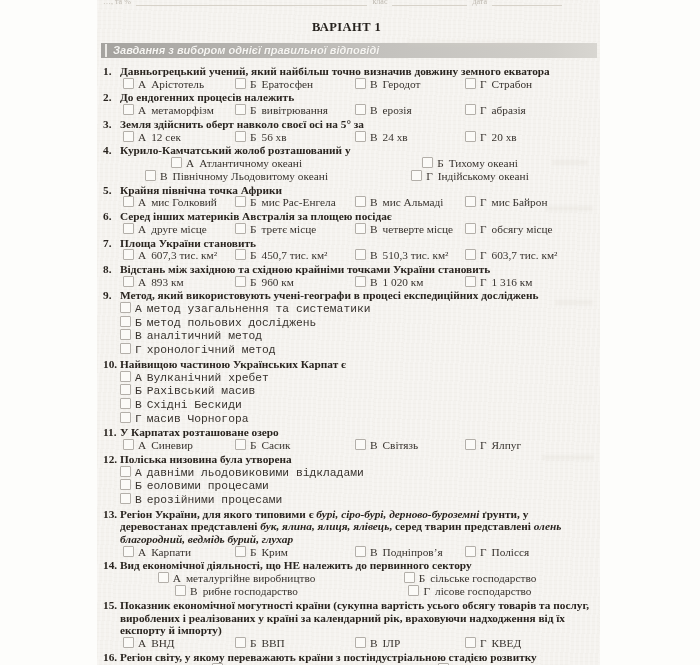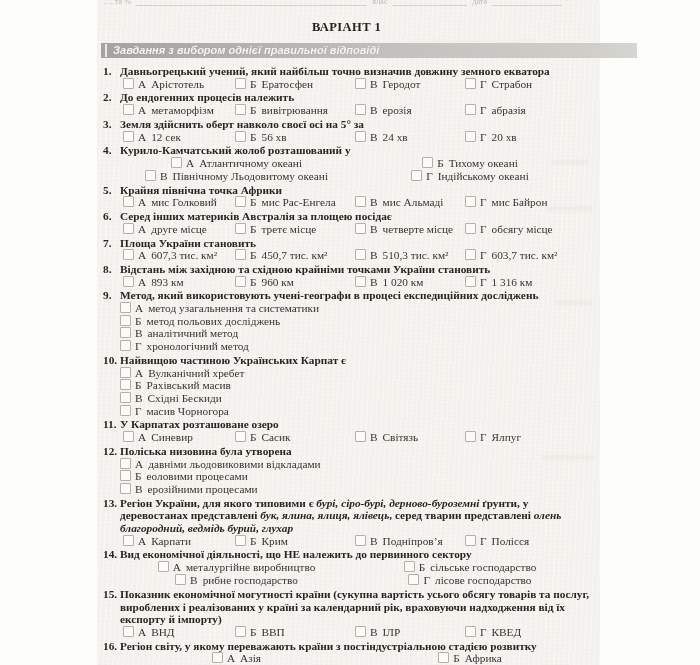--- a/index.html
+++ b/index.html
@@ -24,40 +24,40 @@
   }
   .scan-header .hl{border-bottom:1px solid #d7d2c9;height:6px;}
   .hl1{flex:1 1 auto;}
   .hl2{width:75px;}
   .hl3{width:70px;margin-right:28px;}
   .variant-title{
     text-align:center;font-weight:bold;font-size:12.5px;color:#26221e;
     margin-top:14px;letter-spacing:.4px;
   }
   .banner{
-    margin-top:8px;margin-left:-2px;width:536px;height:15px;
+    margin-top:8px;margin-left:-2px;width:496px;height:15px;
     background:linear-gradient(to right,#a5a39f,#c3c1bd 55%,#cfcdc8 90%,#d8d6d1);
     color:#f7f6f3;font-family:"Liberation Sans","DejaVu Sans",sans-serif;
     font-style:italic;font-weight:bold;font-size:11px;line-height:15px;
     padding-left:12px;box-sizing:border-box;position:relative;
     text-shadow:0 0 1px rgba(120,118,114,.45);
     white-space:nowrap;overflow:hidden;
   }
   .banner::before{
     content:"";position:absolute;left:4px;top:1px;bottom:1px;width:2px;background:#eceae6;
   }
   .questions{margin-top:7px;font-size:11.3px;line-height:12.7px;color:#38332e;}
   .question{margin-bottom:1px;}
   .q-title{font-weight:bold;color:#29241f;position:relative;padding-left:17px;}
   .q-num{position:absolute;left:0;top:0;}
   .it{font-style:italic;}
   .opts{padding-left:20px;}
   .opts.row4{display:grid;grid-template-columns:112px 120px 110px 1fr;}
   .opts.row2{display:grid;grid-template-columns:227px 1fr;line-height:11.9px;text-align:center;}
-  .opts.stack{padding-left:17px;}
+  .opts.stack{padding-left:17px;font-family:Liberation Mono, monospace;}
   .opts.stack .opt{display:block;line-height:11.7px;}
   .opt{white-space:nowrap;}
   .cb{
     display:inline-block;width:9px;height:9px;border:1px solid #b3afa9;
     background:#fbfaf7;border-radius:1px;margin-right:4px;vertical-align:-1px;
   }
   .opt-letter{margin-right:5px;}
   .ghost{position:absolute;background:#d8d3ca;opacity:.22;filter:blur(1.5px);border-radius:2px;}
 </style>
 </head>

